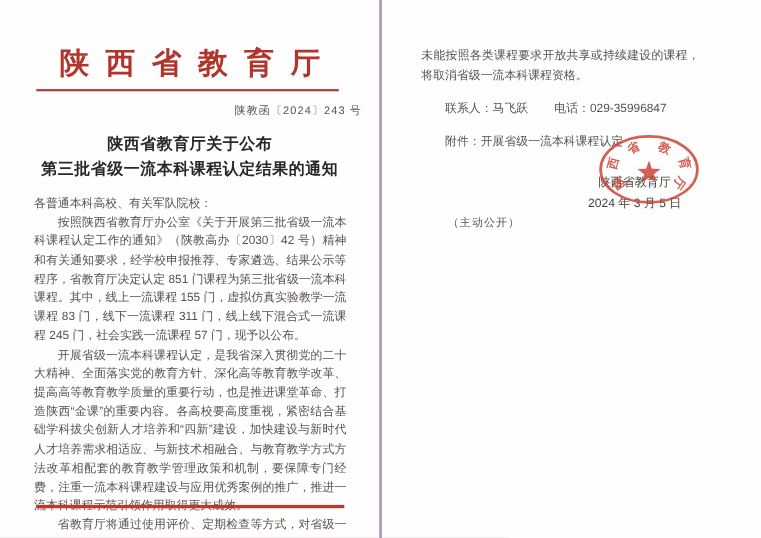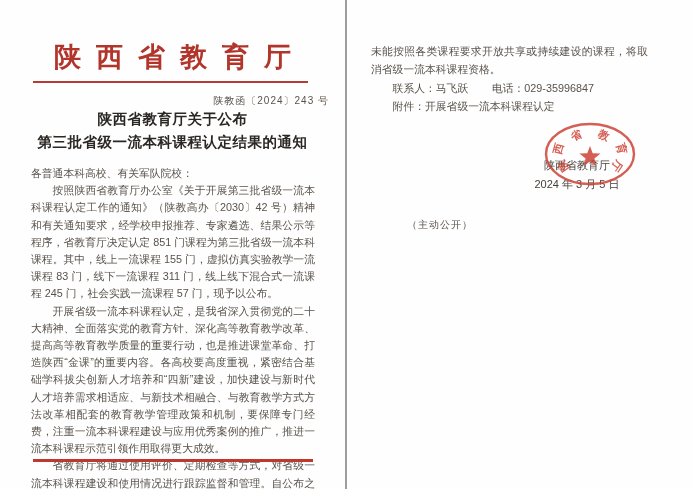--- a/index.html
+++ b/index.html
@@ -50,21 +50,21 @@
   }
   .doc-number {
     margin-top: 11px;
     padding-right: 16px;
     text-align: right;
     font-size: 10px;
     color: #5a524b;
     letter-spacing: 1px;
   }
   .doc-title {
-    margin-top: 0;
+    margin-top: 12px;
     text-align: center;
     font-size: 14.5px;
     font-weight: bold;
     line-height: 23px;
     color: #2b2724;
     letter-spacing: 0.5px;
   }
   .body-text {
     margin: 11px 30px 0 31px;
     font-size: 10.8px;
@@ -85,21 +85,21 @@
 
   
   .p2-body {
     margin: 42px 44px 0 24px;
     font-size: 10.8px;
     line-height: 18px;
     color: #59524b;
     text-align: justify;
     word-break: break-all;
   }
-  .p2-body p { margin: 0; }
+  .p2-body p { margin: 12px; }
   .contact-line { text-indent: 2em; margin-top: 1px !important; }
   .contact-line .phone { margin-left: 2.2em; }
   .attachment-line { text-indent: 2em; }
 
   .seal {
     position: absolute;
     left: 196px;
     top: 121px;
     width: 94px;
     height: 66px;
@@ -121,21 +121,21 @@
     top: 177px;
     width: 136px;
     text-align: center;
     font-size: 11px;
     color: #453f3a;
     white-space: nowrap;
   }
   .disclosure {
     position: absolute;
     left: 60px;
-    top: 218px;
+    top: 195px;
     font-size: 10px;
     color: #59524b;
     letter-spacing: 1px;
   }
 </style>
 </head>
 <body>
 
 <div class="stage">
 

